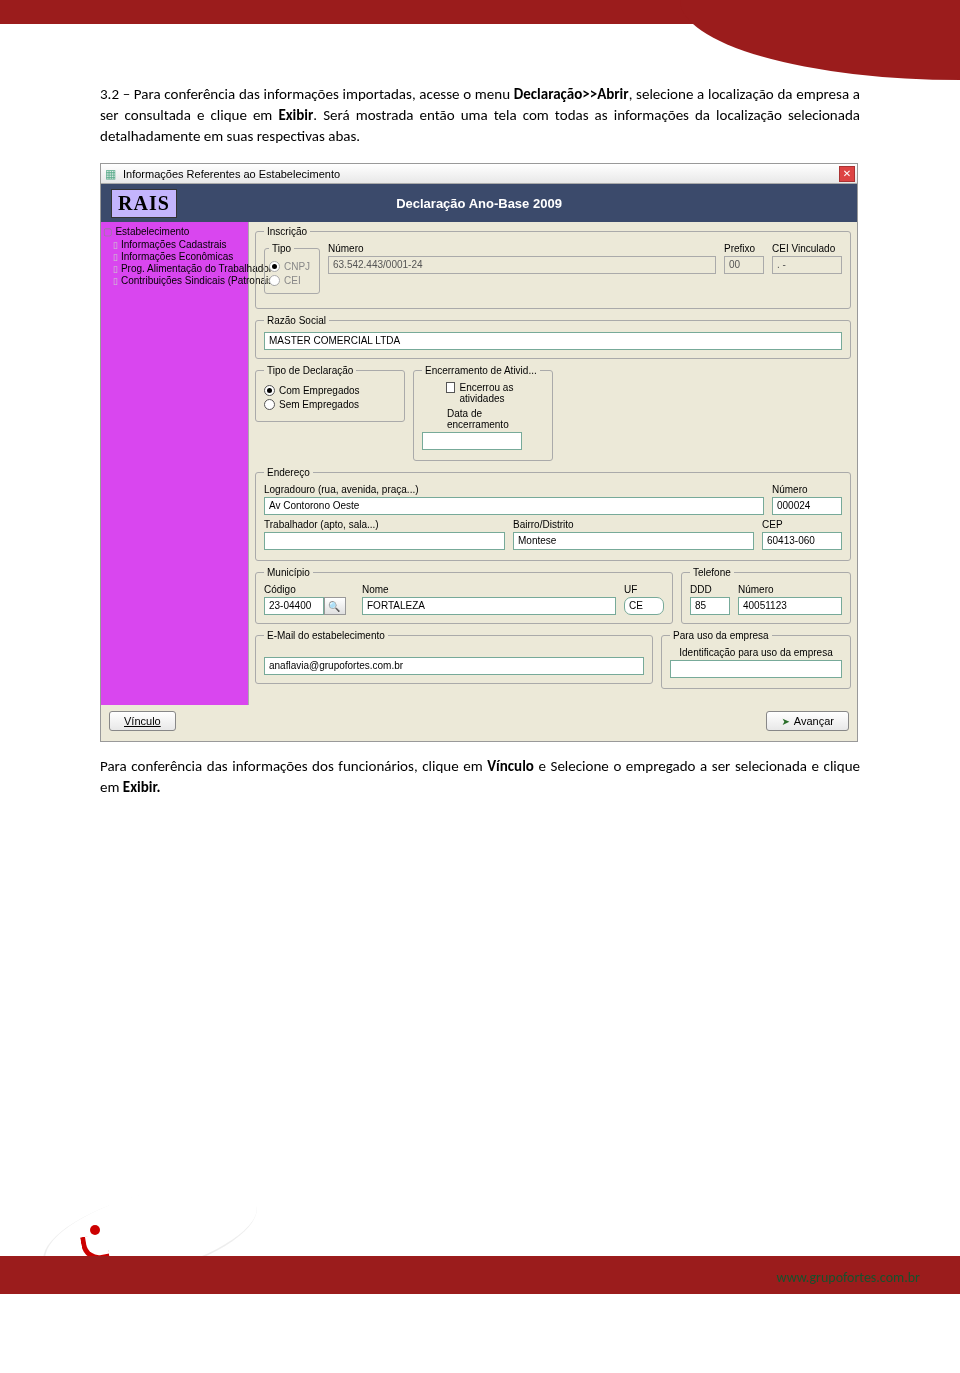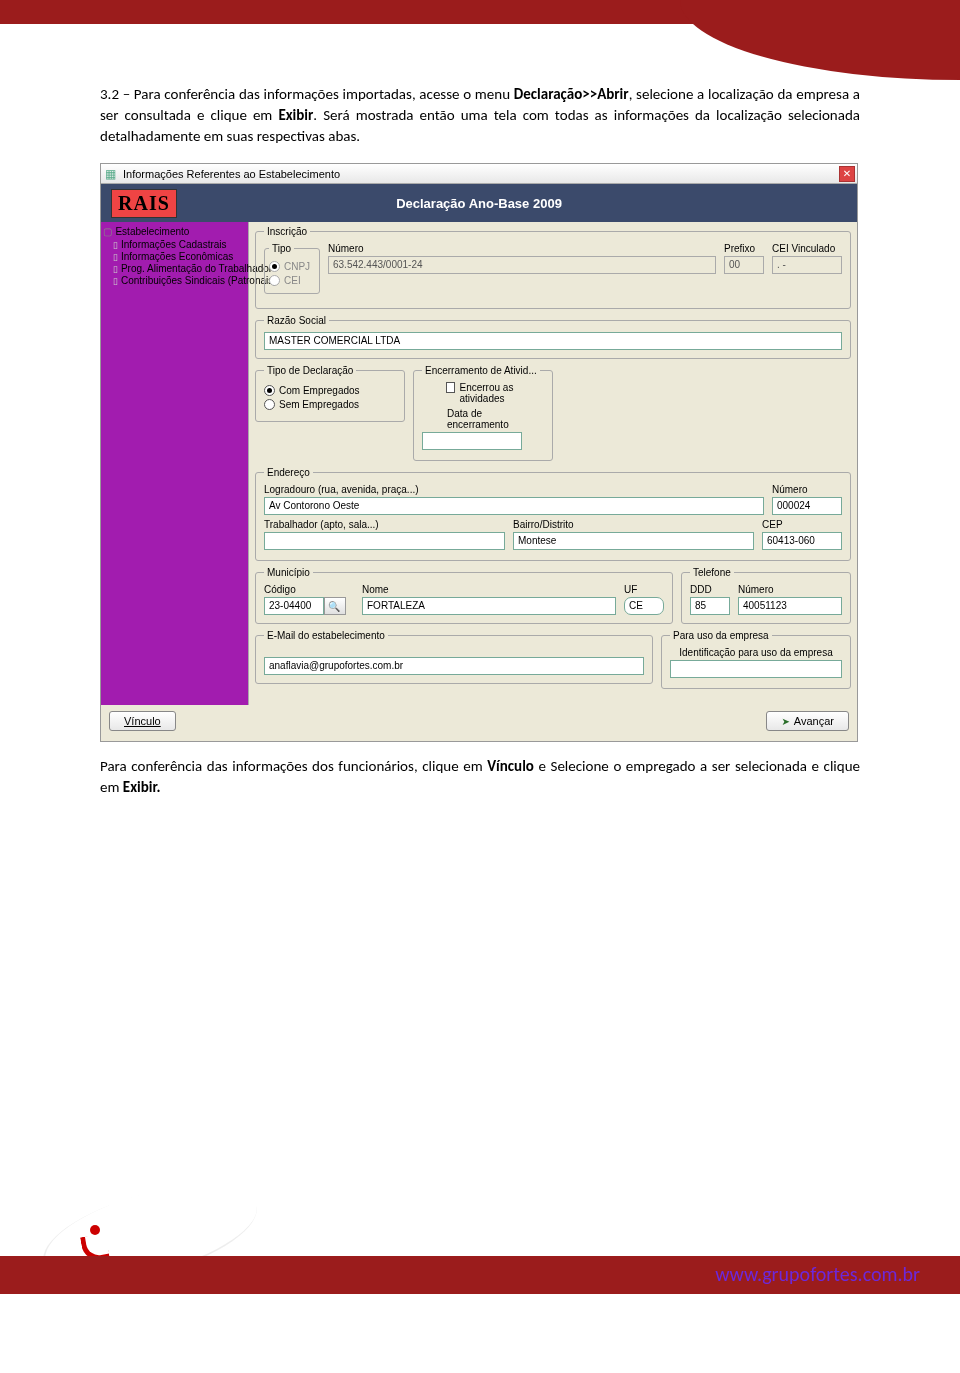--- a/index.html
+++ b/index.html
@@ -43,29 +43,29 @@
     border: 1px solid #a33;
   }
   
   .app-banner {
     height: 38px; background: #3b4a6b; color: #fff;
     display: flex; align-items: center; padding: 0 10px;
     position: relative;
   }
   .rais-logo {
     font-family: Georgia, serif; font-weight: bold; font-size: 20px;
-    background: #ef4444; color: #000; padding: 2px 6px; letter-spacing: 1px;
+    background: #c4b5fd; color: #000; padding: 2px 6px; letter-spacing: 1px;
     border: 1px solid #333;
   }
   .banner-title { position: absolute; left: 50%; transform: translateX(-50%); font-size: 13px; font-weight: bold; }
   
   .app-body { display: flex; }
   
   .tree-pane {
-    width: 148px; background: #a21caf; border-right: 1px solid #aaa;
+    width: 148px; background: #d946ef; border-right: 1px solid #aaa;
     padding: 4px 2px; font-size: 10px;
   }
   .tree-root { display:flex; align-items:center; gap:3px; margin-bottom:2px; }
   .tree-root::before { content:"▢"; font-size:10px; color:#888; }
   .tree-item { display:flex; align-items:center; gap:3px; padding-left: 10px; margin-bottom:1px; white-space: nowrap; }
   .tree-item::before { content:"▯"; font-size:9px; color:#ccc; }
   
   .form-pane { flex: 1; padding: 4px 6px 10px 6px; }
   
   fieldset {
@@ -121,21 +121,21 @@
     background: #9b1c1c;
   }
   .footer-logo {
     position: absolute; bottom: 10px; left: 70px;
     display: flex; flex-direction: column; align-items: center;
   }
   .logo-figure { width: 38px; height: 38px; position:relative; }
   .logo-figure .dot { width:10px; height:10px; background:#c00; border-radius:50%; position:absolute; top:0; left:14px; }
   .logo-figure .body { width:26px; height:26px; border: 5px solid #c00; border-top:none; border-right:none; border-radius: 0 0 0 18px; position:absolute; top:10px; left:6px; transform:rotate(-10deg); }
   .fortes-text { font-weight:bold; font-size:14px; letter-spacing:1px; color:#000; margin-top:4px; }
-  .footer-url { position:absolute; bottom:8px; right:40px; color:#6d28d9; font-size:20px; }
+  .footer-url { position:absolute; bottom:8px; right:40px; color:#14532d; font-size:14px; }
   .footer-arc {
     position: absolute; bottom: 20px; left: 40px; width: 220px; height: 80px;
     border: 2px solid #ddd; border-radius: 50%; border-top: none; border-right: none;
     transform: rotate(-15deg);
     opacity: 0.5;
   }
 </style>
 </head>
 <body>
 

